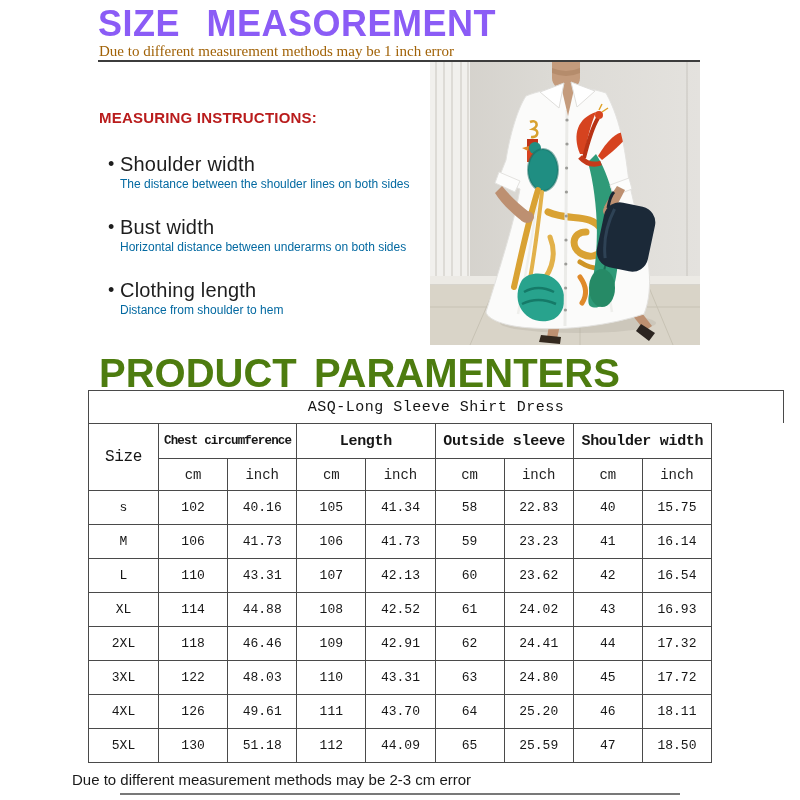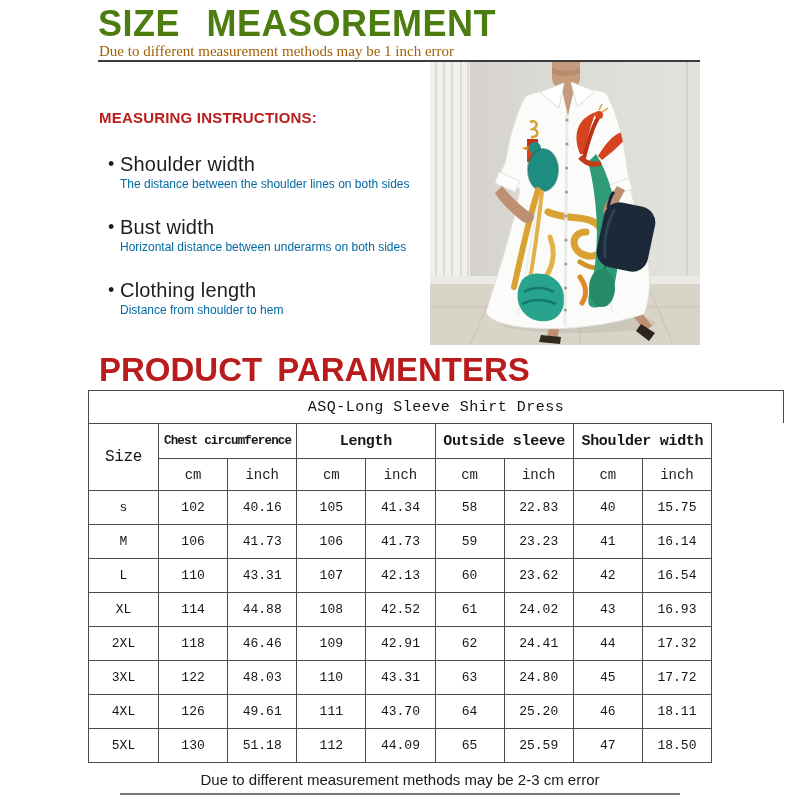--- a/index.html
+++ b/index.html
@@ -3,21 +3,21 @@
 <meta charset="utf-8">
 <style>
   * { box-sizing: border-box; margin: 0; padding: 0; }
   html, body { width: 800px; height: 800px; background: #ffffff; }
   body { font-family: "Liberation Sans", sans-serif; color: #111; overflow: hidden; }
   .page { position: relative; width: 800px; height: 800px; background: #fff; }
 
   .main-title {
     position: absolute; left: 98px; top: 3px;
     font-size: 36px; font-weight: 700; letter-spacing: 0.5px; word-spacing: 16px;
-    color: #4d7c0f; font-family: "Liberation Sans", sans-serif;
+    color: #8b5cf6; font-family: "Liberation Sans", sans-serif;
   }
   .sub-note {
     position: absolute; left: 99px; top: 43px;
     font-family: "Liberation Serif", serif; font-size: 15px; color: #a16207;
   }
   .rule-top {
     position: absolute; left: 98px; top: 60px; width: 602px; height: 0;
     border-top: 2px solid #3c3c3c;
   }
 
@@ -26,21 +26,21 @@
   .mi-item { padding-left: 21px; margin-bottom: 24px; }
   .mi-term { position: relative; font-size: 20px; line-height: 22px; color: #1d1d1d; letter-spacing: 0.2px; }
   .mi-bullet { position: absolute; left: -12px; top: 0; font-size: 18px; color: #1d1d1d; }
   .mi-desc { font-size: 12px; line-height: 15px; color: #0369a1; margin-top: 2px; }
 
   .photo-frame { position: absolute; left: 430px; top: 62px; width: 270px; height: 283px; }
   .photo-frame svg { display: block; }
 
   .product-heading {
     position: absolute; left: 99px; top: 351px;
-    font-size: 33px; font-weight: 700; color: #b91c1c; letter-spacing: 0px; word-spacing: 6px;
+    font-size: 40px; font-weight: 700; color: #4d7c0f; letter-spacing: 0px; word-spacing: 6px;
   }
 
   .table-title-box {
     position: absolute; left: 88px; top: 390px; width: 696px; height: 33px;
     border: 1px solid #4a4a4a; border-bottom: none;
     display: flex; align-items: center; justify-content: center;
     font-family: "Liberation Mono", monospace; font-size: 15px; letter-spacing: 0.5px; color: #141414;
   }
 
   table.size-table {
@@ -55,22 +55,22 @@
   .row-groups { height: 35px; }
   .row-groups th { font-size: 15px; font-weight: 700; letter-spacing: -0.3px; margin-left: 38px; }
   .row-groups th.group-chest { font-size: 12.5px; letter-spacing: -0.8px; }
   .row-groups th.corner-size { font-size: 16px; font-weight: 400; }
   .row-units { height: 32px; }
   .row-units th { font-size: 14px; color: #222; }
   .size-table tbody tr { height: 34px; }
   .size-table tbody td { font-size: 13px; }
 
   .footer-note {
-    position: absolute; left: 88px; top: 771px; width: 624px;
-    text-align: center; font-size: 15px; color: #191919;
+    position: absolute; left: 72px; top: 771px; width: 624px;
+    font-size: 15px; color: #191919;
   }
   .rule-bottom {
     position: absolute; left: 120px; top: 793px; width: 560px; height: 0;
     border-top: 2px solid #787878;
   }
 </style>
 </head>
 <body>
 
 <div class="page">

